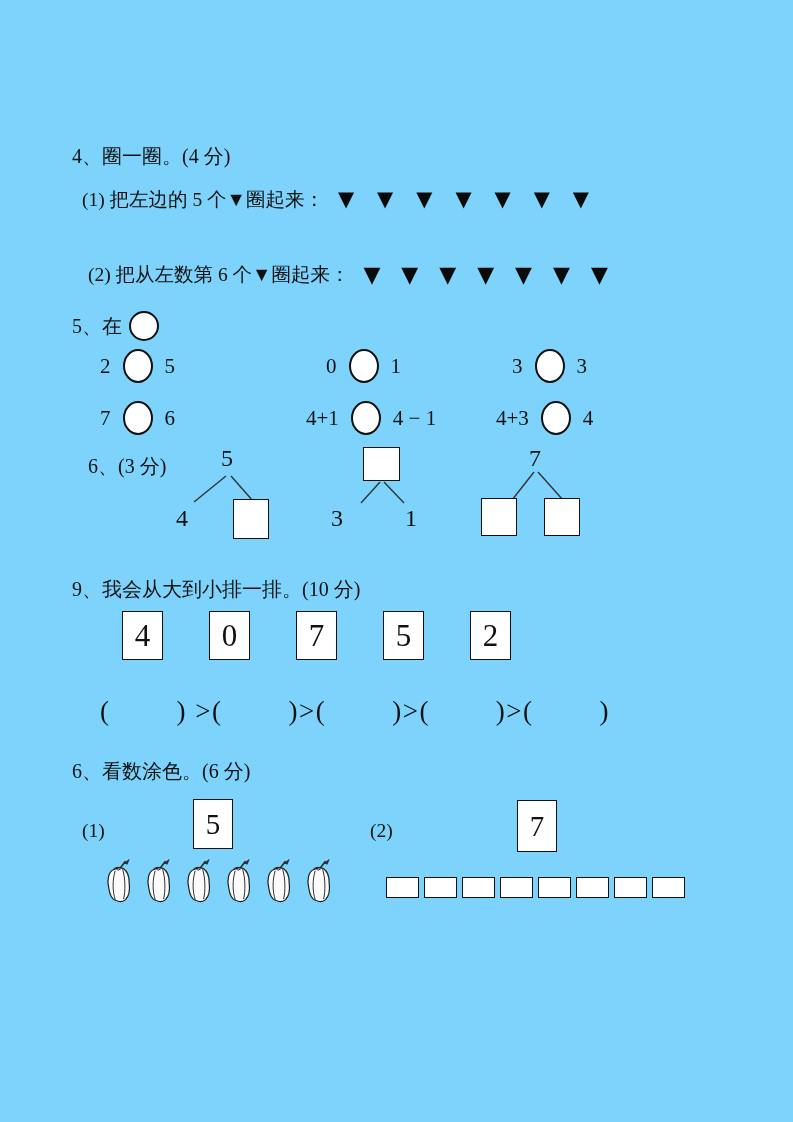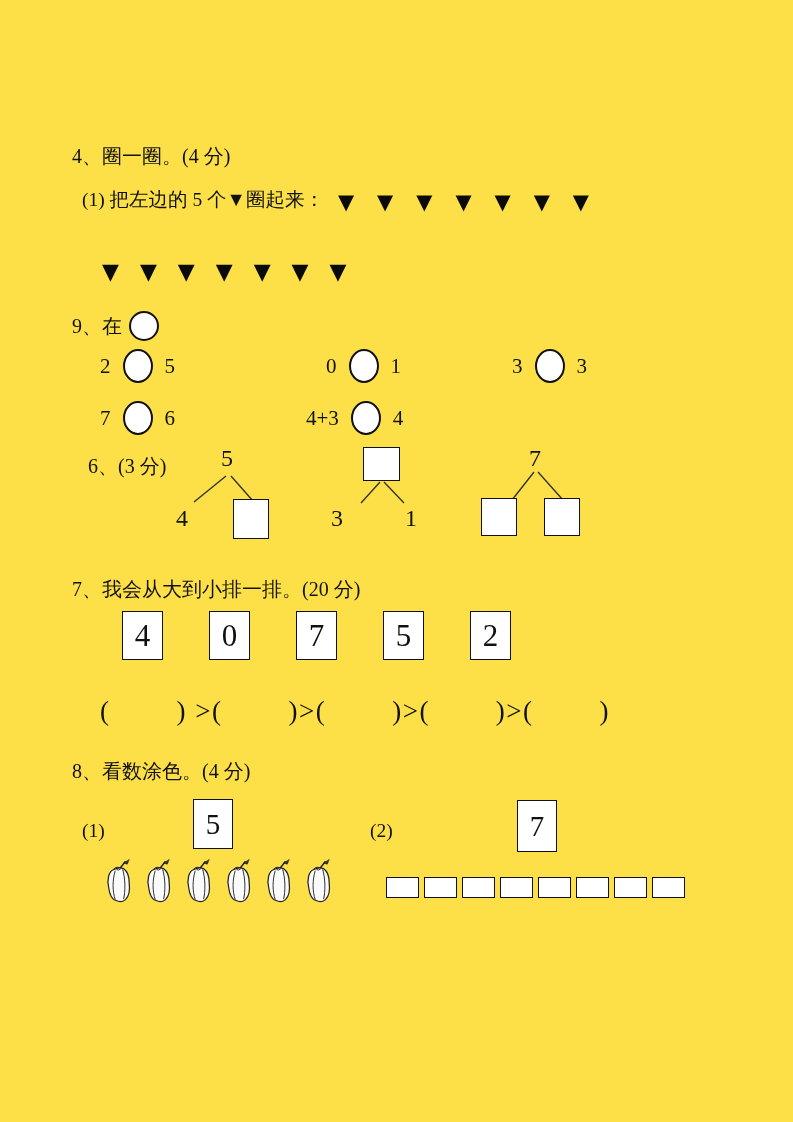--- a/index.html
+++ b/index.html
@@ -1,25 +1,25 @@
 <!DOCTYPE html>
 <html><head>
 <meta charset="utf-8">
 <style>
   html,body{margin:0;padding:0;background:#e8e8e8;}
   .page{
-    position:relative;width:793px;height:1122px;margin:0 auto;background:#fde047;
+    position:relative;width:793px;height:1122px;margin:0 auto;background:#7dd3fc;
     font-family:"Liberation Serif","DejaVu Serif",serif;color:#111;overflow:hidden;
   }
   .abs{position:absolute;}
   .qtitle{font-size:20px;white-space:nowrap;}
   .sublabel{font-size:19.5px;white-space:nowrap;}
 
   
-  .q4row{display:flex;align-items:flex-end;}
+  .q4row{display:flex;align-items:center;}
   .tri-row{display:flex;margin-left:14px;}
   .q4row1 .tri-row{gap:23px;}
   .q4row2 .tri-row{gap:21px;}
   .tri{font-family:"DejaVu Sans",sans-serif;font-size:21px;line-height:1;color:#0a0a0a;}
   .q4row2 .tri{font-size:22px;}
 
   
   .q5-title{display:flex;align-items:center;gap:7px;font-size:20px;}
   .inline-circle{display:inline-block;width:26px;height:26px;border:2.2px solid #111;border-radius:50%;background:#fff;}
   .q5row{position:absolute;left:0;width:100%;height:42px;}
@@ -65,33 +65,34 @@
         <span class="tri">▼</span>
         <span class="tri">▼</span>
         <span class="tri">▼</span>
         <span class="tri">▼</span>
         <span class="tri">▼</span>
         <span class="tri">▼</span>
       </span>
   </div>
 
   <div class="abs q4row q4row2" style="left:88px;top:261px;">
+    <span class="sublabel">(2) 把从左数第 6 个▼圈起来：</span>
     <span class="tri-row">
         <span class="tri">▼</span>
         <span class="tri">▼</span>
         <span class="tri">▼</span>
         <span class="tri">▼</span>
         <span class="tri">▼</span>
         <span class="tri">▼</span>
         <span class="tri">▼</span>
       </span>
   </div>
 
   <div class="abs q5-title" style="left:72px;top:311px;">
-    <span>9、在</span>
+    <span>5、在</span>
     <span class="inline-circle"></span>
   </div>
 
   <div class="q5row q5row1">
       <span class="cmp-item">
         <span>2</span>
         <span class="cmp-circle"></span>
         <span>5</span>
       </span>
       <span class="cmp-item">
@@ -104,20 +105,25 @@
         <span class="cmp-circle"></span>
         <span>3</span>
       </span>
     </div>
 
   <div class="q5row q5row2">
       <span class="cmp-item">
         <span>7</span>
         <span class="cmp-circle"></span>
         <span>6</span>
+      </span>
+      <span class="cmp-item">
+        <span>4+1</span>
+        <span class="cmp-circle"></span>
+        <span>4 − 1</span>
       </span>
       <span class="cmp-item">
         <span>4+3</span>
         <span class="cmp-circle"></span>
         <span>4</span>
       </span>
     </div>
 
   <div class="abs qtitle" style="left:88px;top:453px;">6、(3 分)</div>
 
@@ -135,21 +141,21 @@
   <div class="blank-box" style="left:233px;top:499px;width:36px;height:40px;"></div>
 
   <div class="blank-box" style="left:363px;top:447px;width:37px;height:34px;"></div>
   <div class="abs q6-num" style="left:331px;top:505px;">3</div>
   <div class="abs q6-num" style="left:405px;top:505px;">1</div>
 
   <div class="abs q6-num" style="left:522px;top:445px;width:26px;text-align:center;">7</div>
   <div class="blank-box" style="left:481px;top:498px;width:36px;height:38px;"></div>
   <div class="blank-box" style="left:544px;top:498px;width:36px;height:38px;"></div>
 
-  <div class="abs qtitle" style="left:72px;top:576px;">7、我会从大到小排一排。(20 分)</div>
+  <div class="abs qtitle" style="left:72px;top:576px;">9、我会从大到小排一排。(10 分)</div>
 
   <div class="abs q7-boxes" style="left:122px;top:611px;">
       <div class="numbox">
         <span>4</span>
       </div>
       <div class="numbox">
         <span>0</span>
       </div>
       <div class="numbox">
         <span>7</span>
@@ -157,21 +163,21 @@
       <div class="numbox">
         <span>5</span>
       </div>
       <div class="numbox">
         <span>2</span>
       </div>
     </div>
 
   <div class="abs q7-answer" style="left:100px;top:696px;">(        ) &gt;(        )&gt;(        )&gt;(        )&gt;(        )</div>
 
-  <div class="abs qtitle" style="left:72px;top:758px;">8、看数涂色。(4 分)</div>
+  <div class="abs qtitle" style="left:72px;top:758px;">6、看数涂色。(6 分)</div>
 
   <div class="abs sublabel" style="left:82px;top:820px;">(1)</div>
   <div class="countbox" style="left:193px;top:799px;width:40px;height:50px;">
       <span>5</span>
     </div>
 
   <div class="abs peppers" style="left:104px;top:856px;">
       <svg class="pepper" viewBox="0 0 30 50">
         <path d="M16,14 L23,5" fill="none" stroke="#222" stroke-width="1.6"></path>
         <path d="M21,7 l6,-4 l-2,5 z" fill="#333" stroke="#222" stroke-width="0.6"></path>

